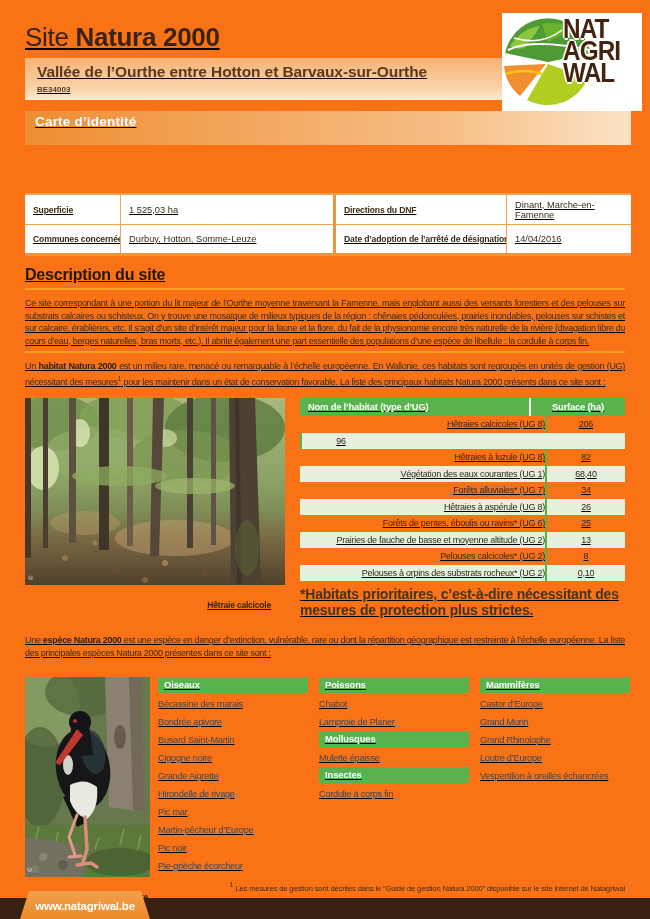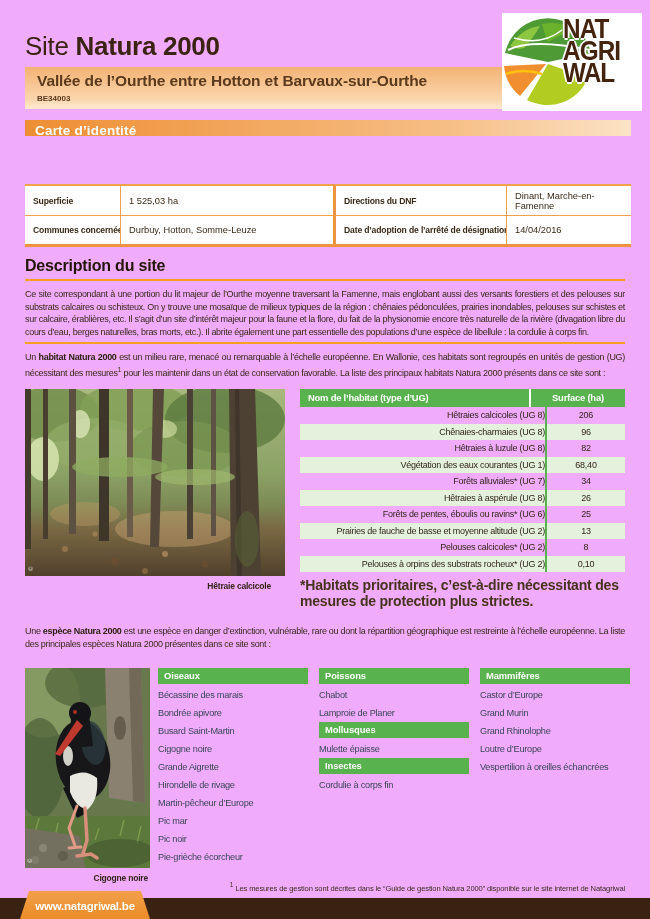--- a/index.html
+++ b/index.html
@@ -1,52 +1,52 @@
 <!DOCTYPE html>
 <html><head>
 <meta charset="utf-8">
 <style>
   html,body{margin:0;padding:0;background:#e8e8e8;}
-  .page{position:relative;width:650px;height:919px;background:#f0abfc;overflow:hidden;
-        font-family:"Liberation Sans",sans-serif;padding:9px 25px;box-sizing:border-box;margin:0 auto;}
+  .page{position:relative;width:650px;height:919px;background:#f97316;overflow:hidden;
+        font-family:"Liberation Sans",sans-serif;padding:0 25px;box-sizing:border-box;margin:0 auto;text-decoration:underline;}
   
   .doc-title{margin-top:22px;font-size:26px;color:#3A2313;letter-spacing:-.3px;line-height:30px;}
   .t1{font-weight:400;}
   .t2{font-weight:800;}
   .banner{width:606px;height:42px;margin-top:6px;box-sizing:border-box;padding:5px 0 0 12px;
           background:linear-gradient(to bottom,#F4B274,#FAD6AE 78%,#FDEBD2);}
   .site-name{font-size:15.5px;font-weight:700;color:#5A391C;letter-spacing:-.1px;}
   .site-code{font-size:8px;font-weight:700;color:#5A391C;margin-top:4px;}
   .logo{position:absolute;top:13px;left:502px;width:140px;height:98px;background:#fff;}
   .logo svg{position:absolute;left:0;top:3px;}
   .logo-text{position:absolute;left:61px;top:5px;font-weight:800;font-size:27px;line-height:22px;
              color:#45240F;letter-spacing:-1px;transform:scaleX(.9);transform-origin:left top;
              text-shadow:-2px 0 0 #fff,2px 0 0 #fff,0 -2px 0 #fff,0 2px 0 #fff;}
   
-  .id-bar{width:606px;height:16px;line-height:22px;margin-top:11px;padding-left:10px;box-sizing:border-box;
+  .id-bar{width:606px;height:34px;line-height:22px;margin-top:11px;padding-left:10px;box-sizing:border-box;
           background:linear-gradient(to right,#EE8E33,#F6BE85 70%,#FBE3C6);
           color:#fff;font-weight:700;font-size:13.5px;letter-spacing:.2px;}
   .id-table{display:grid;grid-template-columns:95px 213px 173px 125px;width:606px;box-sizing:border-box;
             border-top:2px solid #F2A14C;border-bottom:3px solid #EE9440;margin-top:48px;}
   .id-cell{display:flex;align-items:center;height:29px;padding-left:8px;font-size:9.3px;color:#3A2A18;
            background:#fff;box-sizing:border-box;}
   .id-cell.r2{border-top:1.5px solid #F2A14C;}
   .id-label{font-weight:700;font-size:8.6px;letter-spacing:-.15px;white-space:nowrap;}
   .vthin{border-left:1px solid #F2A14C;}
   .vmid{border-left:3px solid #EE9440;}
   
   .sec-h{font-size:16px;font-weight:800;color:#241507;margin:9px 0 0;letter-spacing:-.2px;line-height:19px;}
   .rule{height:2px;background:#F5A11F;margin:4px 0 0;width:600px;}
   .body{font-size:9px;letter-spacing:-.3px;line-height:12.5px;text-align:justify;color:#392A1B;margin:7px 0 0;width:600px;}
   .body b{color:#2E2112;}
   sup{font-size:6.5px;vertical-align:super;letter-spacing:0;}
   
   .row1{display:flex;margin-top:10px;}
   .photo-block{width:260px;}
-  .caption{font-size:8.5px;font-weight:700;color:#33251A;text-align:right;margin-top:1px;letter-spacing:-.2px;}
+  .caption{font-size:8.5px;font-weight:700;color:#33251A;text-align:right;margin-top:11px;letter-spacing:-.2px;}
   .cap1{padding-right:14px;}
   .table-block{margin-left:15px;}
   .h-table{width:325px;}
   .h-head{display:flex;background:#58B24D;color:#fff;font-weight:700;font-size:9.4px;height:18px;line-height:18px;letter-spacing:-.2px;}
   .h-head .hn{width:245px;padding-left:8px;box-sizing:border-box;border-radius:7px;}
   .h-head .hs{width:103px;text-align:center;border-left:2px solid #fff;box-sizing:border-box;}
   .h-row{display:flex;height:16.5px;line-height:16.5px;font-size:9px;color:#33261B;letter-spacing:-.25px;}
   .h-row.alt{background:#E4F1DD;}
   .h-name{width:245px;padding-left:8px;box-sizing:border-box;white-space:nowrap;overflow:hidden;text-align:right;}
   .h-surf{width:80px;text-align:center;border-left:2px solid #58B24D;box-sizing:border-box;}
@@ -172,21 +172,20 @@
         <div class="h-head">
           <div class="hn">Nom de l’habitat (type d’UG)</div>
           <div class="hs">Surface (ha)</div>
         </div>
         <div id="hrows">
             <div class="h-row">
               <div class="h-name">Hêtraies calcicoles (UG 8)</div>
               <div class="h-surf">206</div>
             </div>
             <div class="h-row alt">
-              <div class="h-name">Chênaies-charmaies (UG 8)</div>
               <div class="h-surf">96</div>
             </div>
             <div class="h-row">
               <div class="h-name">Hêtraies à luzule (UG 8)</div>
               <div class="h-surf">82</div>
             </div>
             <div class="h-row alt">
               <div class="h-name">Végétation des eaux courantes (UG 1)</div>
               <div class="h-surf">68,40</div>
             </div>
@@ -256,22 +255,22 @@
     </div>
     <div class="species-cols">
         <div class="species-col">
           <div class="species-header">Oiseaux</div>
           <div class="species-item">Bécassine des marais</div>
           <div class="species-item">Bondrée apivore</div>
           <div class="species-item">Busard Saint-Martin</div>
           <div class="species-item">Cigogne noire</div>
           <div class="species-item">Grande Aigrette</div>
           <div class="species-item">Hirondelle de rivage</div>
+          <div class="species-item">Pic mar</div>
           <div class="species-item">Martin-pêcheur d’Europe</div>
-          <div class="species-item">Pic mar</div>
           <div class="species-item">Pic noir</div>
           <div class="species-item">Pie-grièche écorcheur</div>
         </div>
         <div class="species-col">
           <div class="species-header">Poissons</div>
           <div class="species-item">Chabot</div>
           <div class="species-item">Lamproie de Planer</div>
           <div class="species-header">Mollusques</div>
           <div class="species-item">Mulette épaisse</div>
           <div class="species-header">Insectes</div>

